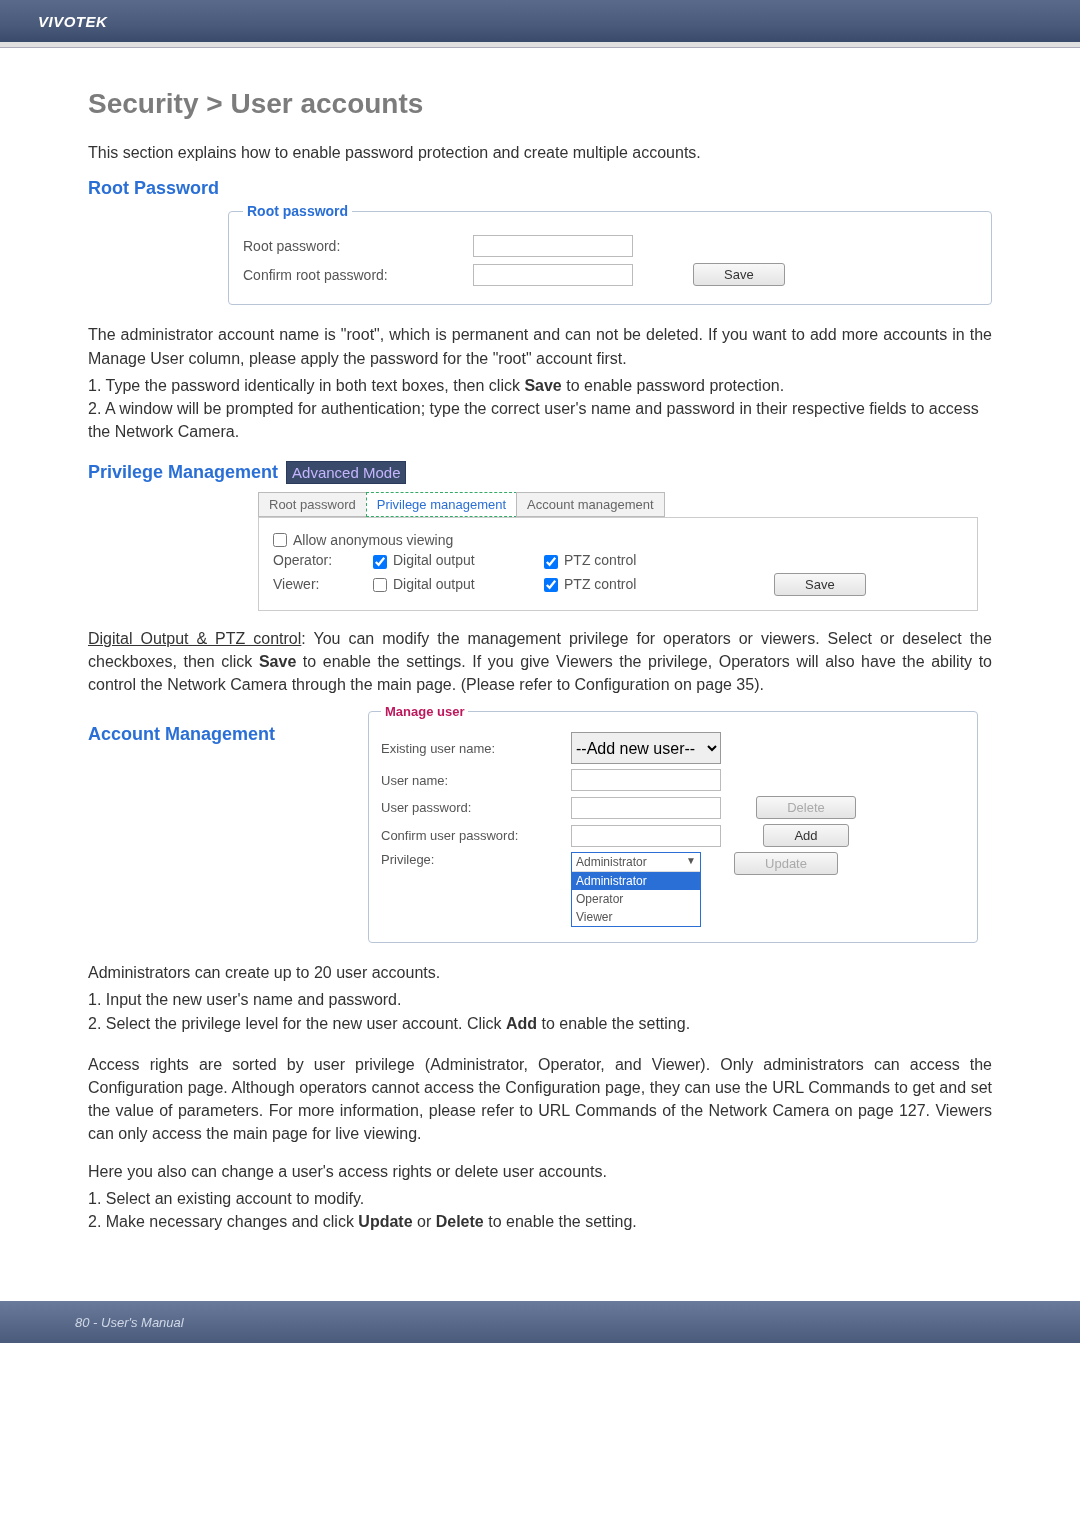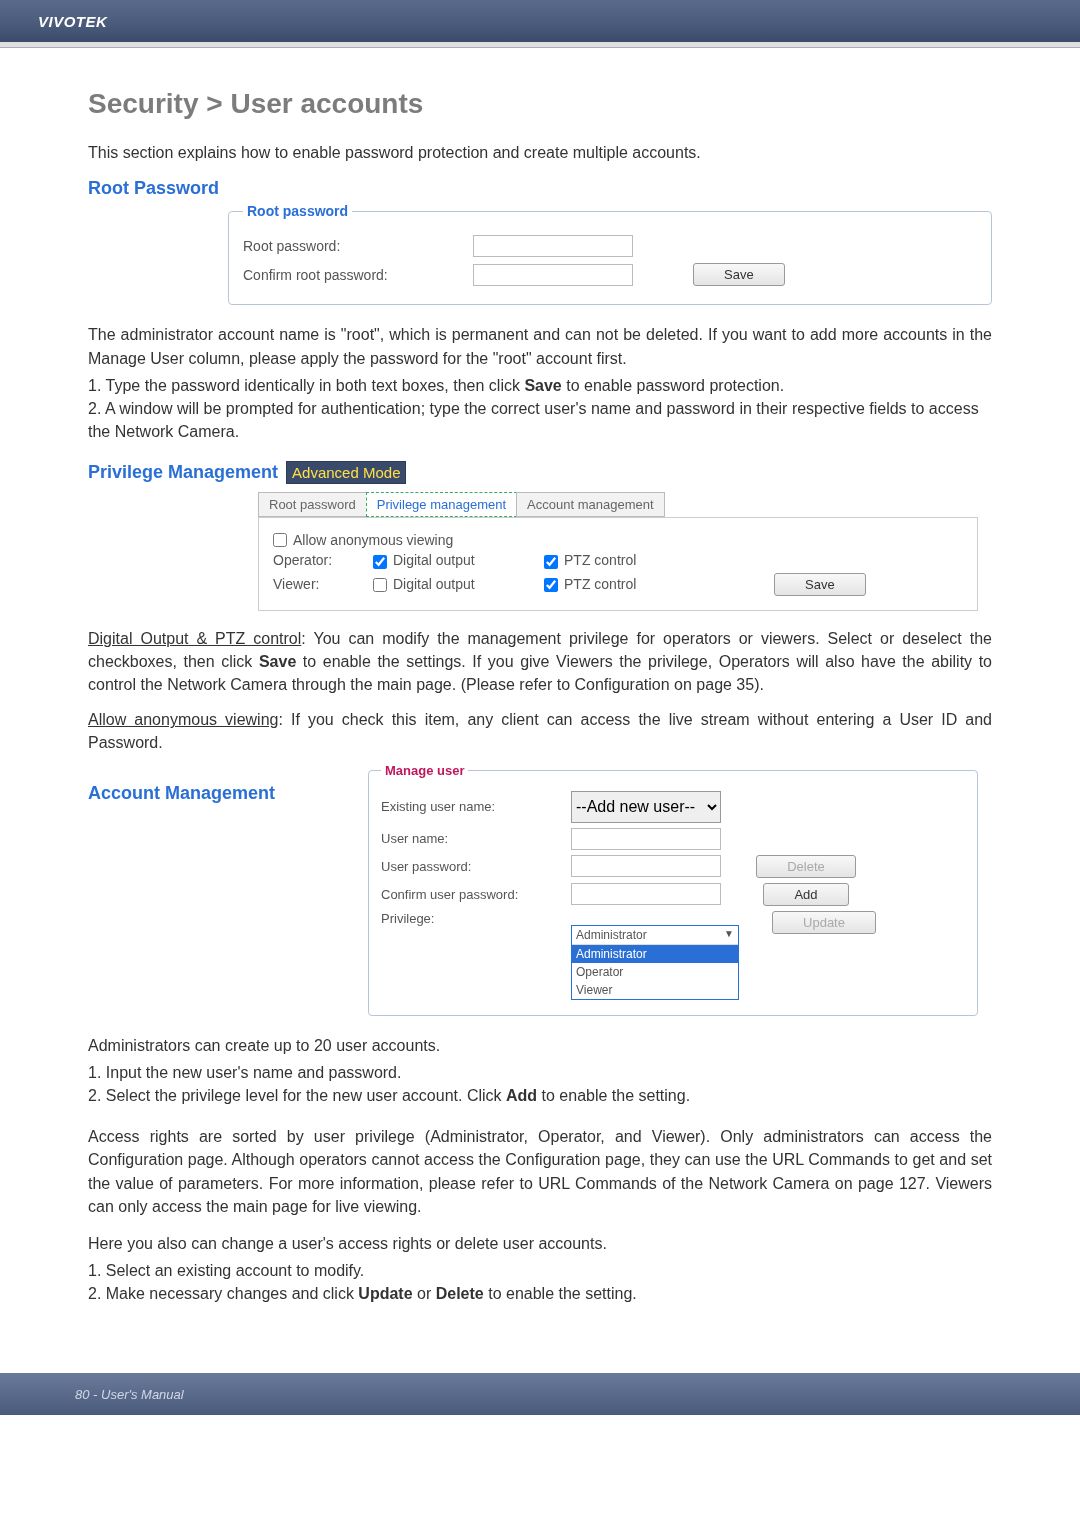--- a/index.html
+++ b/index.html
@@ -74,21 +74,21 @@
   .btn[disabled]{ color:#aaa; cursor:default;}
   .save-right { margin-left: 60px; }
   .body-text { line-height: 1.45; margin: 4px 0; text-align: justify; }
   .body-text b { font-weight: bold; }
   ol.inst { margin: 2px 0 18px 0; padding-left: 0; }
   ol.inst li { list-style: none; line-height: 1.45; }
   .priv-head-row { display:flex; align-items:center; gap:8px; margin-top:10px;}
   .adv-mode {
     display:inline-block;
     background:#3a4a6a;
-    color:#fde047;
+    color:#c4b5fd;
     border:1px solid #2a3a5a;
     padding:2px 5px;
     font-size:15px;
   }
   .tabs {
     display:flex;
     margin-left: 170px;
     margin-top: 8px;
     font-size: 13px;
   }
@@ -128,21 +128,21 @@
     font-size:13px;
     color:#555;
   }
   fieldset.manage legend { color:#be185d;font-weight:bold;font-size:13px;padding:0 4px;}
   .mrow { display:flex;align-items:center;margin:5px 0;}
   .mlbl { width:190px;}
   .sel {
     border:1px solid #999;height:32px;font-size:16px;width:150px;background:#efefef;
   }
   .dropdown-open {
-    border:1px solid #2a6fd6;background:#fff;width:168px;font-size:12px;margin-top:14px;
+    border:1px solid #2a6fd6;background:#fff;width:130px;font-size:12px;
   }
   .dropdown-open .seltop{background:#fff;padding:2px 4px;border-bottom:1px solid #ddd;display:flex;justify-content:space-between;}
   .dropdown-open .hl{background:#2a6fd6;color:#fff;padding:2px 4px;}
   .dropdown-open .opt{padding:2px 4px;}
   .btncol{width:120px;text-align:center;margin-left:25px;}
   .footer-bar {
     margin-top: 30px;
     background: linear-gradient(to bottom,#6a7a9a,#4a5a7a);
     height: 42px;
     display:flex;align-items:center;padding-left:75px;
@@ -208,23 +208,20 @@
     <div class="opt-row">
       <span class="col1">Viewer:</span>
       <span class="col2"><input type="checkbox" class="cb" style=""><span>Digital output</span></span>
       <span class="col3"><input type="checkbox" class="cb" checked="" style=""><span>PTZ control</span></span>
       <button class="btn" style="margin-left:40px;">Save</button>
     </div>
   </div>
 
   <p class="body-text" style="margin-top:16px;">
     <span class="under">Digital Output &amp; PTZ control</span><span>: You can modify the management privilege for operators or viewers. Select or deselect the checkboxes, then click </span><b>Save</b><span> to enable the settings. If you give Viewers the privilege, Operators will also have the ability to control the Network Camera through the main page. (Please refer to Configuration on page 35).</span>
-  </p>
-  <p class="body-text" style="margin-top:12px;">
-    <span class="under">Allow anonymous viewing</span><span>: If you check this item, any client can access the live stream without entering a User ID and Password.</span>
   </p>
 
   <div class="acct-wrap">
     <div class="blue-head">Account Management</div>
     <fieldset class="manage">
       <legend>Manage user</legend>
       <div class="mrow">
         <span class="mlbl">Existing user name:</span>
         <select class="sel">
           <option>--Add new user--</option>

